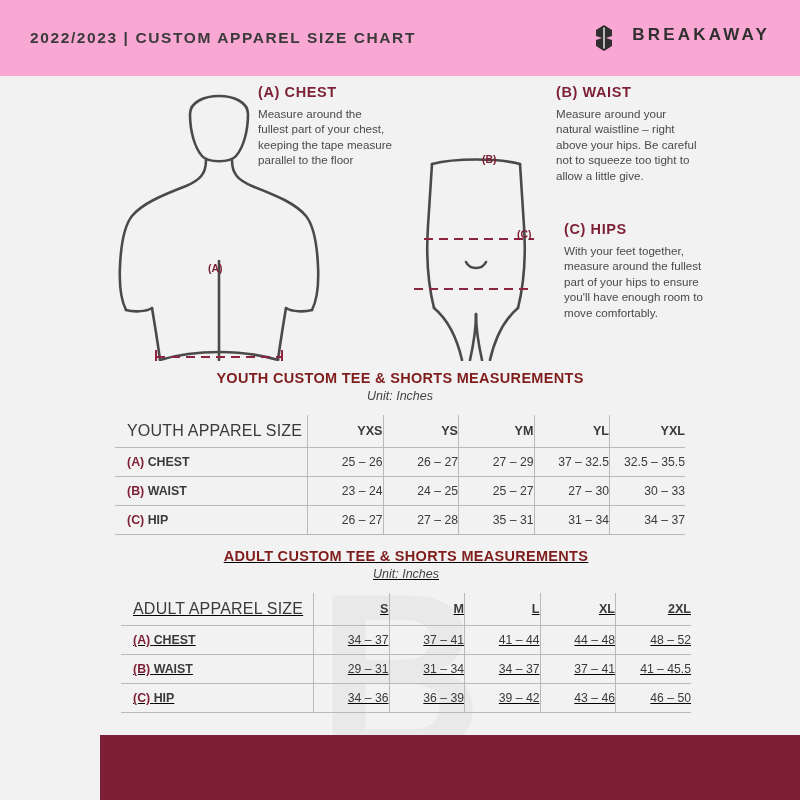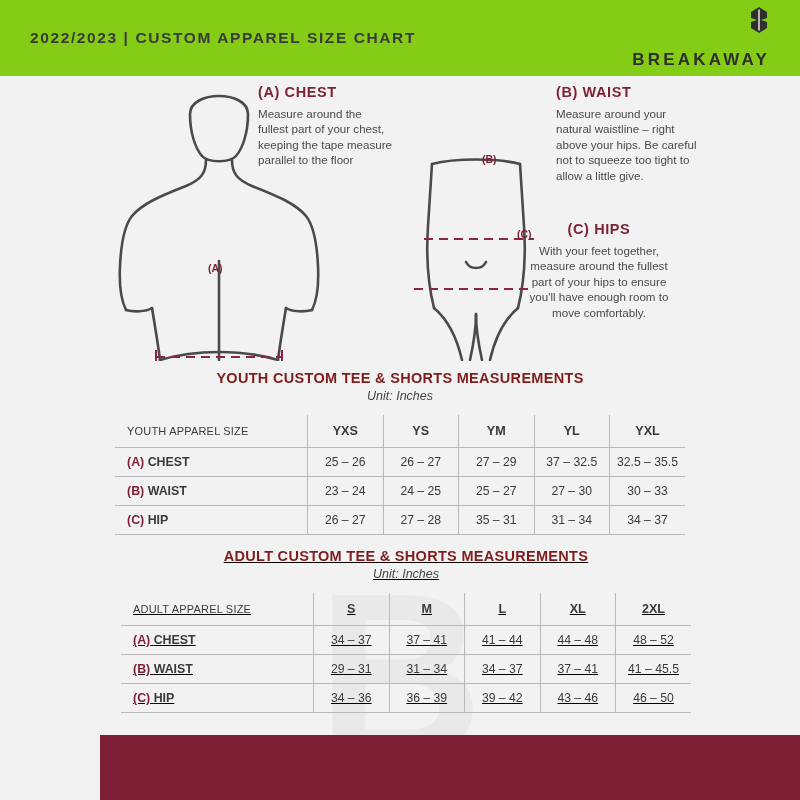--- a/index.html
+++ b/index.html
@@ -17,38 +17,37 @@
     position: relative;
     width: 800px;
     height: 800px;
     background: #f2f2f2;
   }
   
   .header {
     position: absolute;
     left: 0; top: 0;
     width: 800px; height: 76px;
-    background: #84cc16;
+    background: #f9a8d4;
     display: flex;
     align-items: center;
     justify-content: space-between;
     padding: 0 30px;
     box-sizing: border-box;
   }
   .header-title {
     font-size: 15.5px;
     font-weight: bold;
     letter-spacing: 1.6px;
     color: #3a3a3a;
   }
   .brand {
     display: flex;
-    align-items: flex-end;
+    align-items: flex-start;
     gap: 17px;
-    flex-direction: column;
   }
   .brand-mark {
     width: 22px;
     height: 26px;
     position: relative;
   }
   .brand-name {
     font-size: 17px;
     font-weight: bold;
     letter-spacing: 3.2px;
@@ -102,33 +101,33 @@
     border-collapse: collapse;
     width: 570px;
     margin: 0 auto;
     table-layout: fixed;
   }
   table.size-table td, table.size-table th {
     border: 1px solid #b9b9b9;
     height: 28px;
     font-size: 12.2px;
     color: #3a3a3a;
-    text-align: center;
+    text-align: right;
     font-weight: normal;
     padding: 0;
   }
   table.size-table thead th {
     font-weight: bold;
     font-size: 12.6px;
   }
   table.size-table thead th.rowhead {
     text-align: left;
     padding-left: 12px;
     font-weight: normal;
-    font-size: 11px;
+    font-size: 16px;
     letter-spacing: 0.2px;
   }
   table.size-table td.rowhead {
     text-align: left;
     padding-left: 12px;
     font-weight: bold;
     font-size: 12.4px;
   }
   table.size-table td.rowhead .tag {
     color: #7d1f35;
@@ -230,21 +229,21 @@
     <div class="note" style="left:258px; top:8px; width:136px;">
       <div class="note-title">(A) CHEST</div>
       <div class="note-body">Measure around the fullest part of your chest, keeping the tape measure parallel to the floor</div>
     </div>
 
     <div class="note" style="left:556px; top:8px; width:142px;">
       <div class="note-title">(B) WAIST</div>
       <div class="note-body">Measure around your natural waistline – right above your hips. Be careful not to squeeze too tight to allow a little give.</div>
     </div>
 
-    <div class="note" style="left:528px; top:145px; width:142px;text-align:center;">
+    <div class="note" style="left:564px; top:145px; width:142px;">
       <div class="note-title">(C) HIPS</div>
       <div class="note-body">With your feet together, measure around the fullest part of your hips to ensure you'll have enough room to move comfortably.</div>
     </div>
   </div>
 
   <div style="position:absolute; left:0; top:370px; width:800px;">
     <div class="sec-title">YOUTH CUSTOM TEE &amp; SHORTS MEASUREMENTS</div>
     <div class="sec-unit">Unit: Inches</div>
     <table class="size-table" style="margin-top:12px;">
       <thead>

